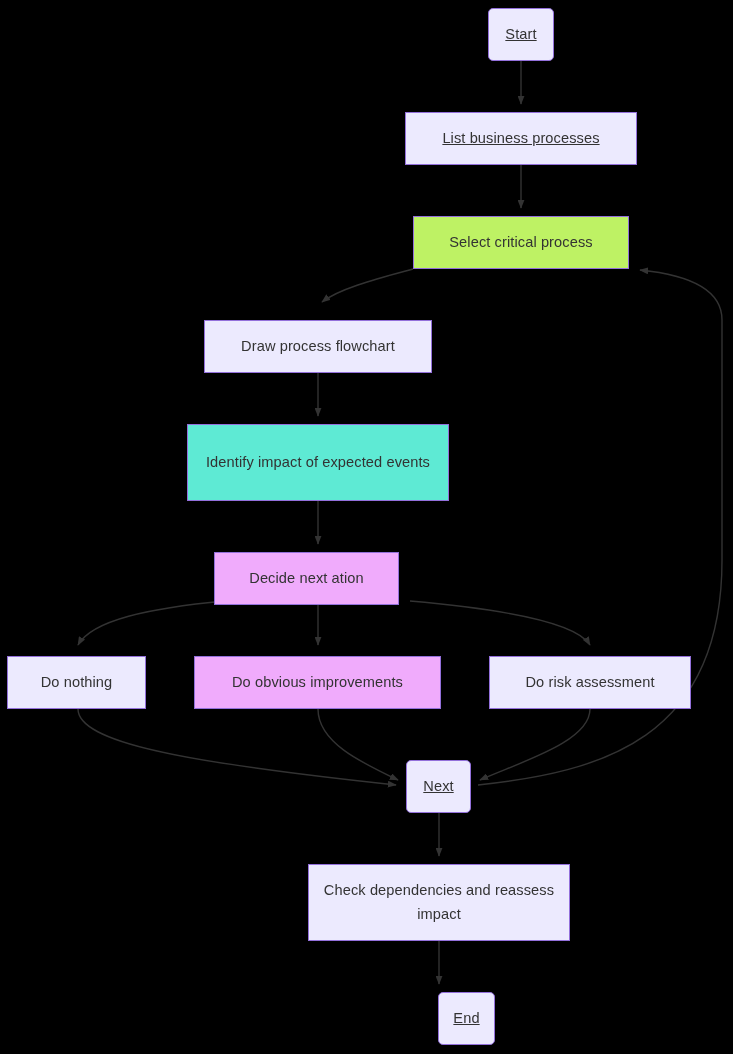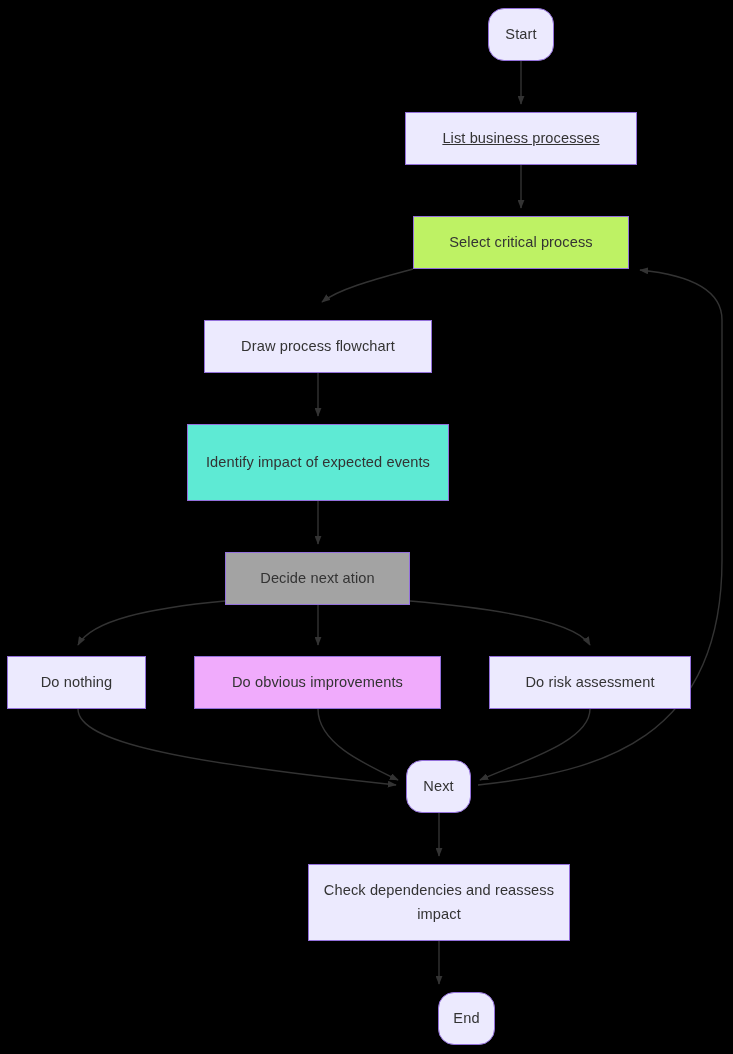--- a/index.html
+++ b/index.html
@@ -34,21 +34,22 @@
     align-items: center;
     justify-content: center;
     text-align: center;
     color: #333333;
     font-size: 14.6px;
     line-height: 1.62;
     letter-spacing: 0.1px;
     padding: 0 9px;
   }
   .node.rounded {
-    border-radius: 16px;
+    border-radius: 5px;
+    text-decoration: underline;
   }
   .node-label {
     display: block;
     width: 100%;
   }
 </style>
 </head>
 <body>
 
 <div id="chart-root">
@@ -84,21 +85,21 @@
       </div>
       <div class="node" style="left: 413px; top: 216px; width: 216px; height: 53px; background: #bef264; border-color: rgb(147, 112, 219); color: rgb(51, 51, 51);">
         <span class="node-label">Select critical process</span>
       </div>
       <div class="node" style="left: 204px; top: 320px; width: 228px; height: 53px; background: rgb(236, 234, 254); border-color: rgb(147, 112, 219); color: rgb(51, 51, 51);">
         <span class="node-label">Draw process flowchart</span>
       </div>
       <div class="node" style="left: 187px; top: 424px; width: 262px; height: 77px; background: #5eead4; border-color: rgb(147, 112, 219); color: rgb(51, 51, 51);">
         <span class="node-label">Identify impact of expected events</span>
       </div>
-      <div class="node" style="left: 225px; top: 552px; width: 185px; height: 53px; background: #a3a3a3; border-color: rgb(147, 112, 219); color: rgb(51, 51, 51); align-items: center;">
+      <div class="node" style="left: 214px; top: 552px; width: 185px; height: 53px; background: #f0abfc; border-color: rgb(147, 112, 219); color: rgb(51, 51, 51); align-items: center;">
         <span class="node-label">Decide next ation</span>
       </div>
       <div class="node" style="left: 7px; top: 656px; width: 139px; height: 53px; background: rgb(236, 234, 254); border-color: rgb(147, 112, 219); color: rgb(51, 51, 51);">
         <span class="node-label">Do nothing</span>
       </div>
       <div class="node" style="left: 194px; top: 656px; width: 247px; height: 53px; background: #f0abfc; border-color: rgb(147, 112, 219); color: rgb(51, 51, 51);">
         <span class="node-label">Do obvious improvements</span>
       </div>
       <div class="node" style="left: 489px; top: 656px; width: 202px; height: 53px; background: rgb(236, 234, 254); border-color: rgb(147, 112, 219); color: rgb(51, 51, 51);">
         <span class="node-label">Do risk assessment</span>

